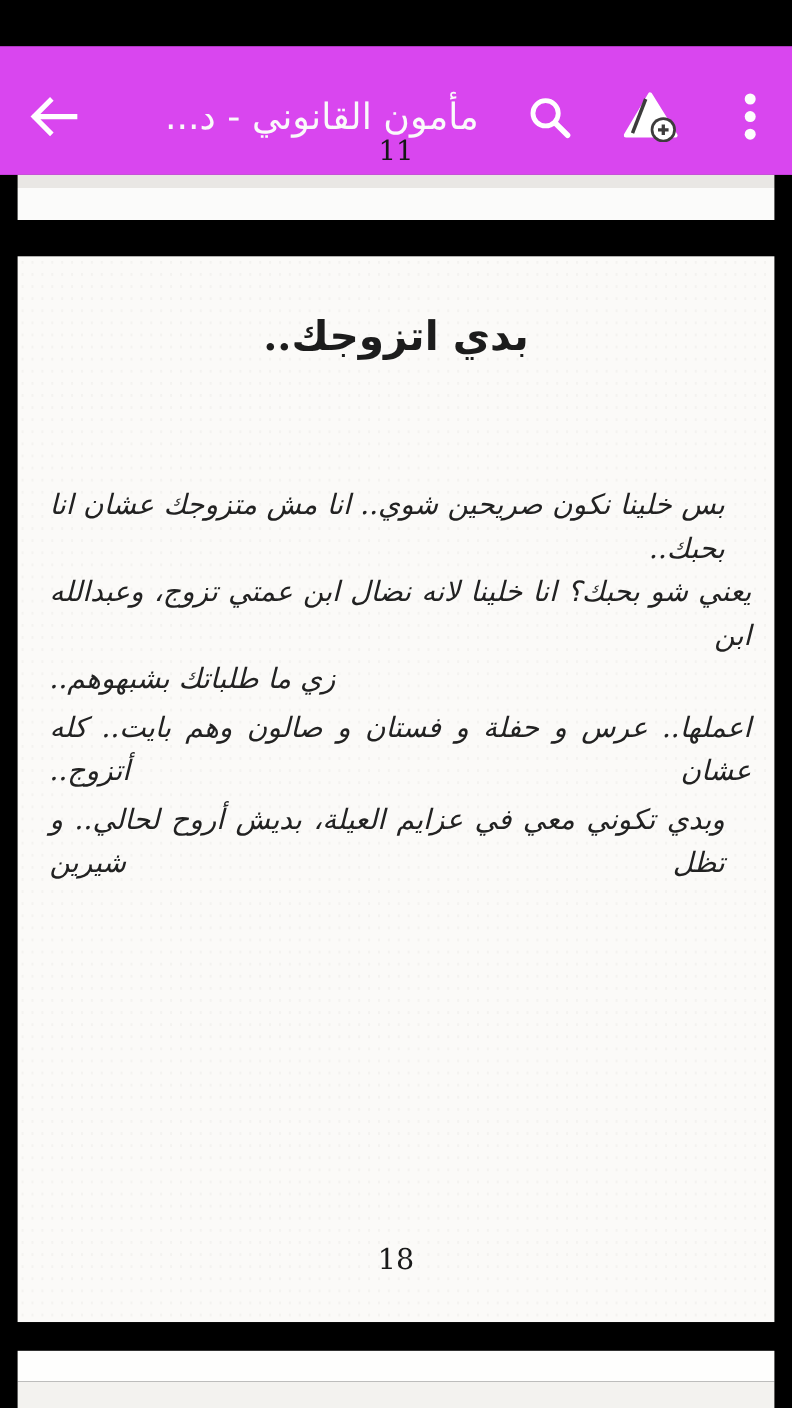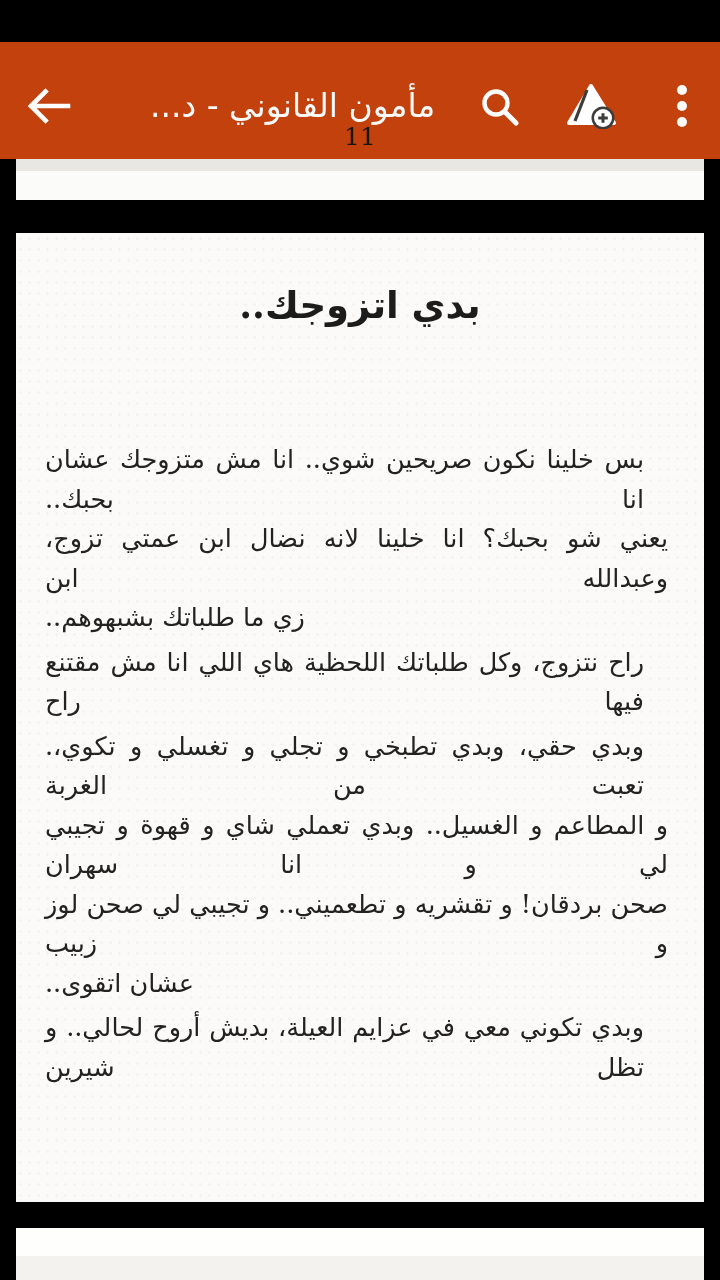--- a/index.html
+++ b/index.html
@@ -1,21 +1,21 @@
 <!DOCTYPE html>
 <html><head>
 <meta charset="utf-8">
 <style>
   html,body{margin:0;padding:0;background:#000;}
   .screen{position:relative;width:720px;height:1280px;background:#000;overflow:hidden;
           font-family:"DejaVu Sans",sans-serif;}
 
   
   .statusbar{position:absolute;top:0;left:0;width:720px;height:42px;background:#000;}
-  .toolbar{position:absolute;top:42px;left:0;width:720px;height:117px;background:#c2410c;}
+  .toolbar{position:absolute;top:42px;left:0;width:720px;height:117px;background:#d946ef;}
   .back-btn{position:absolute;left:22px;top:40px;width:52px;height:48px;display:flex;
             align-items:center;justify-content:center;cursor:pointer;}
   .tb-title{position:absolute;left:150px;top:36px;height:56px;line-height:56px;
             font-size:33px;color:#fafafa;direction:rtl;white-space:nowrap;
             max-width:300px;overflow:hidden;}
   .search-btn{position:absolute;left:472px;top:40px;width:56px;height:50px;display:flex;
               align-items:center;justify-content:center;cursor:pointer;}
   .drive-btn{position:absolute;left:562px;top:36px;width:60px;height:56px;display:flex;
              align-items:center;justify-content:center;cursor:pointer;}
   .menu-btn{position:absolute;left:660px;top:36px;width:44px;height:56px;display:flex;
@@ -33,22 +33,22 @@
         background-image:radial-gradient(rgba(80,75,60,0.045) 1px,transparent 1.4px);
         background-size:9px 11px;}
   .gap2{position:absolute;top:1202px;left:0;width:720px;height:26px;background:#000;}
   .strip19a{position:absolute;top:1228px;left:16px;width:688px;height:28px;background:#fefefd;}
   .strip19b{position:absolute;top:1256px;left:16px;width:688px;height:24px;background:#f3f2ef;}
 
   
   .page-title{position:absolute;top:50px;left:0;width:100%;text-align:center;
               font-size:37px;font-weight:bold;color:#1c1c1c;direction:rtl;
               font-family:"DejaVu Serif","DejaVu Sans",sans-serif;}
-  .page-body{position:absolute;top:207px;left:29px;right:36px;color:#222;
-             font-family:"DejaVu Serif","DejaVu Sans",sans-serif;}
+  .page-body{position:absolute;top:207px;left:29px;right:21px;color:#222;
+             font-family:"DejaVu Serif","DejaVu Sans",sans-serif;font-style:italic;}
   .para{margin:0 0 5px 0;}
   .line{direction:rtl;font-size:25.5px;line-height:39.5px;white-space:nowrap;}
   .jf{white-space:normal;text-align:justify;text-align-last:justify;}
   .ind{padding-right:24px;}
   .al{text-align:left;}
   .pagenum{position:absolute;top:898px;left:0;width:100%;text-align:center;
            font-family:"DejaVu Serif",serif;font-size:26px;color:#1a1a1a;}
   svg{display:block;}
 </style>
 </head>
@@ -105,34 +105,29 @@
   <div class="page">
     <div class="page-title">بدي اتزوجك..</div>
 
     <div class="page-body">
       <div class="para">
         <div class="line jf ind">بس خلينا نكون صريحين شوي.. انا مش متزوجك عشان انا بحبك..</div>
         <div class="line jf">يعني شو بحبك؟ انا خلينا لانه نضال ابن عمتي تزوج، وعبدالله ابن</div>
         <div class="line al">زي ما طلباتك بشبهوهم..</div>
       </div>
       <div class="para">
-        <div class="line jf ind">راح نتزوج، وكل طلباتك اللحظية هاي اللي انا مش مقتنع فيها راح</div>
-      </div>
-      <div class="para">
-        <div class="line jf ind">وبدي حقي، وبدي تطبخي و تجلي و تغسلي و تكوي،. تعبت من الغربة</div>
-        <div class="line jf">و المطاعم و الغسيل.. وبدي تعملي شاي و قهوة و تجيبي لي و انا سهران</div>
-        <div class="line jf">صحن بردقان! و تقشريه و تطعميني.. و تجيبي لي صحن لوز و زبيب</div>
-        <div class="line al">عشان اتقوى..</div>
+        <div class="line jf">اعملها.. عرس و حفلة و فستان و صالون وهم بايت.. كله عشان أتزوج..</div>
       </div>
       <div class="para">
         <div class="line jf ind">وبدي تكوني معي في عزايم العيلة، بديش أروح لحالي.. و تظل شيرين</div>
 
       </div>
 
     </div>
 
+    <div class="pagenum">18</div>
   </div>
 
   <div class="gap2"></div>
   <div class="strip19a"></div>
   <div class="strip19b"></div>
 
 </div>
 
 </body></html>

